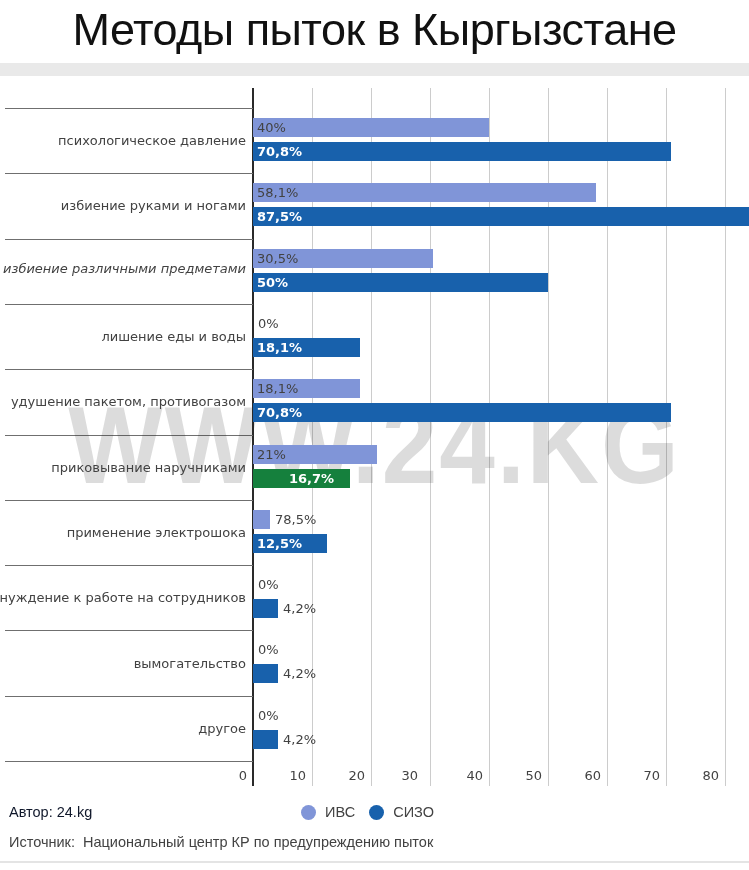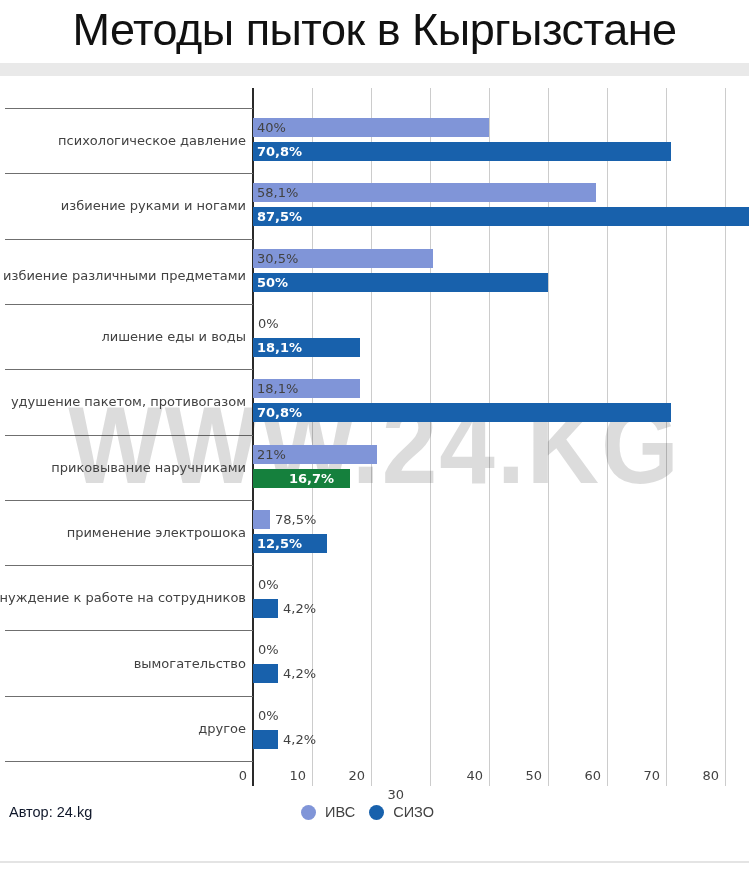--- a/index.html
+++ b/index.html
@@ -67,21 +67,21 @@
   <div class="chart">
     <div class="watermark">WWW.24.KG</div>
     <div id="plot">
         <div class="vline axis" style="left: 252px;"></div>
         <div class="xlab" style="left: 187px;">0</div>
         <div class="vline" style="left: 312px;"></div>
         <div class="xlab" style="left: 246px;">10</div>
         <div class="vline" style="left: 371px;"></div>
         <div class="xlab" style="left: 305px;">20</div>
         <div class="vline" style="left: 430px;"></div>
-        <div class="xlab" style="left: 344px; margin-top: 19px;">30</div>
+        <div class="xlab" style="left: 358px;">30</div>
         <div class="vline" style="left: 489px;"></div>
         <div class="xlab" style="left: 423px;">40</div>
         <div class="vline" style="left: 548px;"></div>
         <div class="xlab" style="left: 482px;">50</div>
         <div class="vline" style="left: 607px;"></div>
         <div class="xlab" style="left: 541px;">60</div>
         <div class="vline" style="left: 666px;"></div>
         <div class="xlab" style="left: 600px;">70</div>
         <div class="vline" style="left: 725px;"></div>
         <div class="xlab" style="left: 659px;">80</div>
@@ -103,21 +103,21 @@
         <div class="bar sizo" style="left: 253px; top: 54px; width: 418px; background: rgb(24, 97, 172);">
           <span class="val-in on-dark">70,8%</span>
         </div>
         <div class="cat-label" style="top: 85.3px; height: 65.3px;">избиение руками и ногами</div>
         <div class="bar ivs" style="left: 253px; top: 95.3px; width: 343px; background: rgb(128, 149, 216);">
           <span class="val-in">58,1%</span>
         </div>
         <div class="bar sizo" style="left: 253px; top: 119.3px; width: 516px; background: rgb(24, 97, 172);">
           <span class="val-in on-dark">87,5%</span>
         </div>
-        <div class="cat-label" style="top: 155px; height: 65.3px;">избиение различными предметами</div>
+        <div class="cat-label" style="top: 148px; height: 65.3px; font-style: italic;">избиение различными предметами</div>
         <div class="bar ivs" style="left: 253px; top: 160.6px; width: 180px; background: rgb(128, 149, 216);">
           <span class="val-in">30,5%</span>
         </div>
         <div class="bar sizo" style="left: 253px; top: 184.6px; width: 295px; background: rgb(24, 97, 172);">
           <span class="val-in on-dark">50%</span>
         </div>
         <div class="cat-label" style="top: 215.9px; height: 65.3px; margin-left: 8px;">лишение еды и воды</div>
         <div class="val-out" style="left: 258px; top: 225.9px;">0%</div>
         <div class="bar sizo" style="left: 253px; top: 249.9px; width: 107px; background: rgb(24, 97, 172);">
           <span class="val-in on-dark">18,1%</span>
@@ -159,14 +159,15 @@
 
   <div class="author">Автор: 24.kg</div>
 
   <div class="legend">
     <span class="dot" id="dot-ivs" style="background: rgb(128, 149, 216);"></span>
     <span class="legend-label">ИВС</span>
     <span class="dot" id="dot-sizo" style="background: rgb(24, 97, 172);"></span>
     <span class="legend-label">СИЗО</span>
   </div>
 
+  <div class="source">Источник:  Национальный центр КР по предупреждению пыток</div>
   <div class="bottomline"></div>
 </div>
 
 </body></html>

